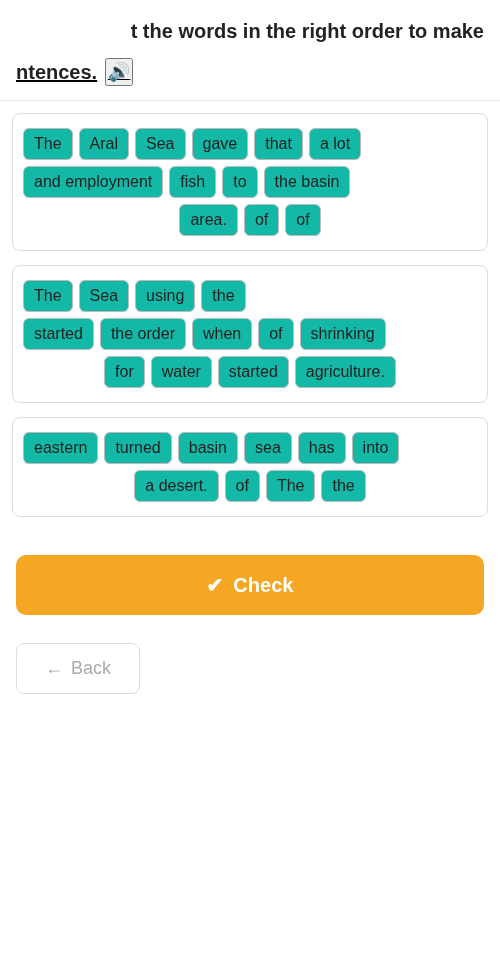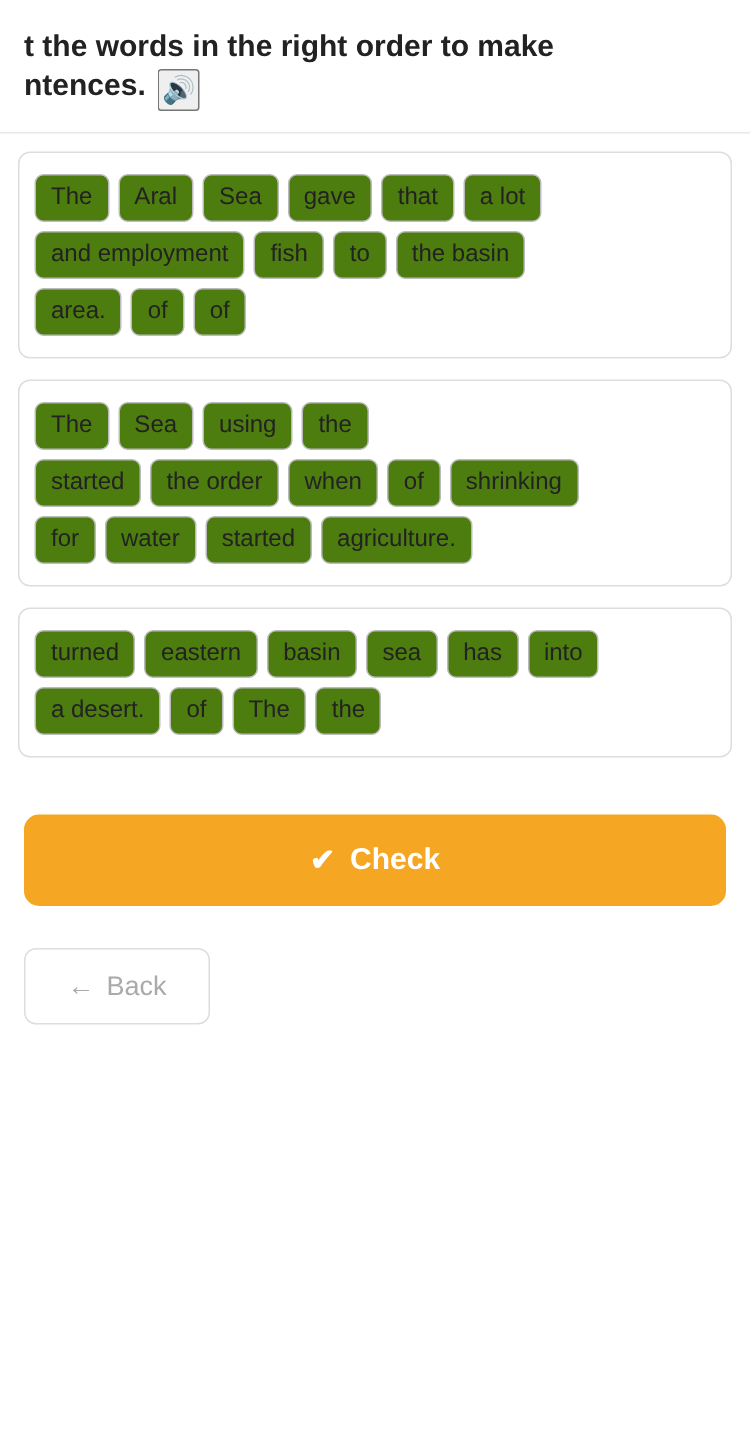--- a/index.html
+++ b/index.html
@@ -15,26 +15,29 @@
     .header {
       padding: 18px 16px 14px 16px;
       border-bottom: 1px solid #e8e8e8;
     }
 
     .header-title {
       font-size: 20px;
       font-weight: 700;
       color: #222;
       line-height: 1.3;
+      text-align: right;
     }
 
     .header-subtitle {
       display: flex;
+      align-items: center;
       gap: 8px;
-      margin-top: 2px;
+      margin-top: 14px;
+      text-decoration: underline;
     }
 
     .header-subtitle span {
       font-size: 20px;
       font-weight: 700;
       color: #222;
     }
 
     .audio-icon {
       display: inline-flex;
@@ -61,29 +64,30 @@
 
     .words-row {
       display: flex;
       flex-wrap: wrap;
       gap: 6px;
       margin-bottom: 6px;
     }
 
     .words-row:last-child {
       margin-bottom: 0;
+      justify-content: center;
     }
 
     .word-tile {
       border: 1px solid #bbb;
       border-radius: 6px;
       padding: 6px 10px;
       font-size: 16px;
       color: #222;
-      background: #4d7c0f;
+      background: #14b8a6;
       cursor: pointer;
       user-select: none;
       white-space: nowrap;
     }
 
     .check-btn-container {
       padding: 24px 16px 18px 16px;
     }
 
     .check-btn {
@@ -179,22 +183,22 @@
       </div>
       <div class="words-row">
         <span class="word-tile">for</span>
         <span class="word-tile">water</span>
         <span class="word-tile">started</span>
         <span class="word-tile">agriculture.</span>
       </div>
     </div>
     <div class="sentence-block">
       <div class="words-row">
+        <span class="word-tile">eastern</span>
         <span class="word-tile">turned</span>
-        <span class="word-tile">eastern</span>
         <span class="word-tile">basin</span>
         <span class="word-tile">sea</span>
         <span class="word-tile">has</span>
         <span class="word-tile">into</span>
       </div>
       <div class="words-row">
         <span class="word-tile">a desert.</span>
         <span class="word-tile">of</span>
         <span class="word-tile">The</span>
         <span class="word-tile">the</span>

